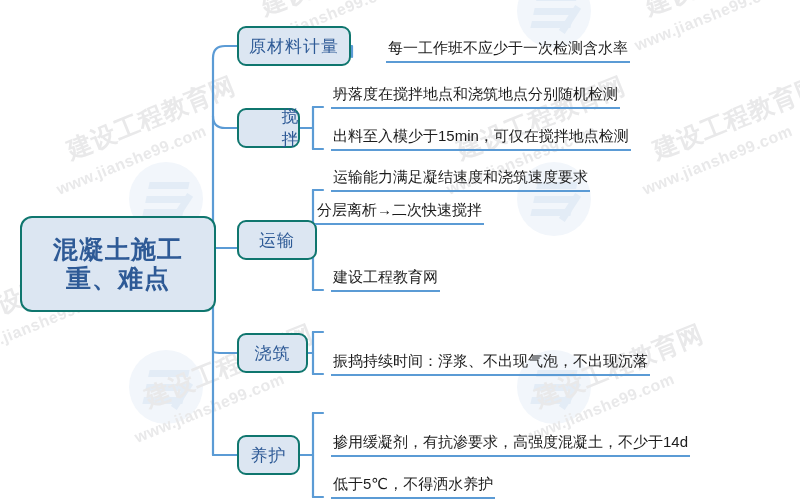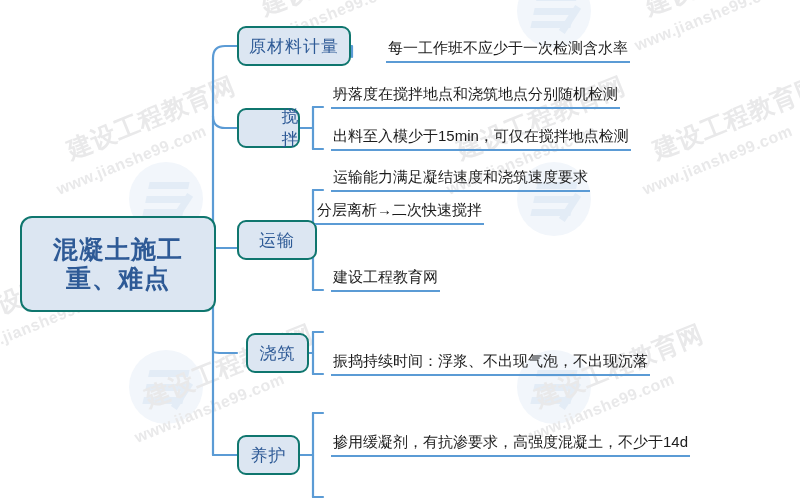--- a/index.html
+++ b/index.html
@@ -205,34 +205,35 @@
   </div>
 
   <div class="node branch-node" style="left:237px; top:108px; width:63px;padding-left:44px;">
     <span>搅拌</span>
   </div>
 
   <div class="node branch-node" style="left:237px; top:220px; width:80px;">
     <span>运输</span>
   </div>
 
-  <div class="node branch-node" style="left:246px; top:333px; width:63px;">
+  <div class="node branch-node" style="left:237px; top:333px; width:71px;">
     <span>浇筑</span>
   </div>
 
   <div class="node branch-node" style="left:237px; top:435px; width:63px;">
     <span>养护</span>
   </div>
 
   <div class="leaf" style="left:386px; top:38px;font-family:Liberation Serif, serif;">每一工作班不应少于一次检测含水率</div>
 
   <div class="leaf" style="left:331px; top:84px;">坍落度在搅拌地点和浇筑地点分别随机检测</div>
   <div class="leaf" style="left:331px; top:126px;">出料至入模少于15min，可仅在搅拌地点检测</div>
 
   <div class="leaf" style="left:331px; top:167px;">运输能力满足凝结速度和浇筑速度要求</div>
   <div class="leaf" style="left:315px; top:200px;">分层离析→二次快速搅拌</div>
   <div class="leaf" style="left:331px; top:267px;">建设工程教育网</div>
 
   <div class="leaf" style="left:331px; top:351px;">振捣持续时间：浮浆、不出现气泡，不出现沉落</div>
 
   <div class="leaf" style="left:331px; top:432px;">掺用缓凝剂，有抗渗要求，高强度混凝土，不少于14d</div>
+  <div class="leaf" style="left:331px; top:474px;">低于5℃，不得洒水养护</div>
 
 </div>
 
 </body></html>

